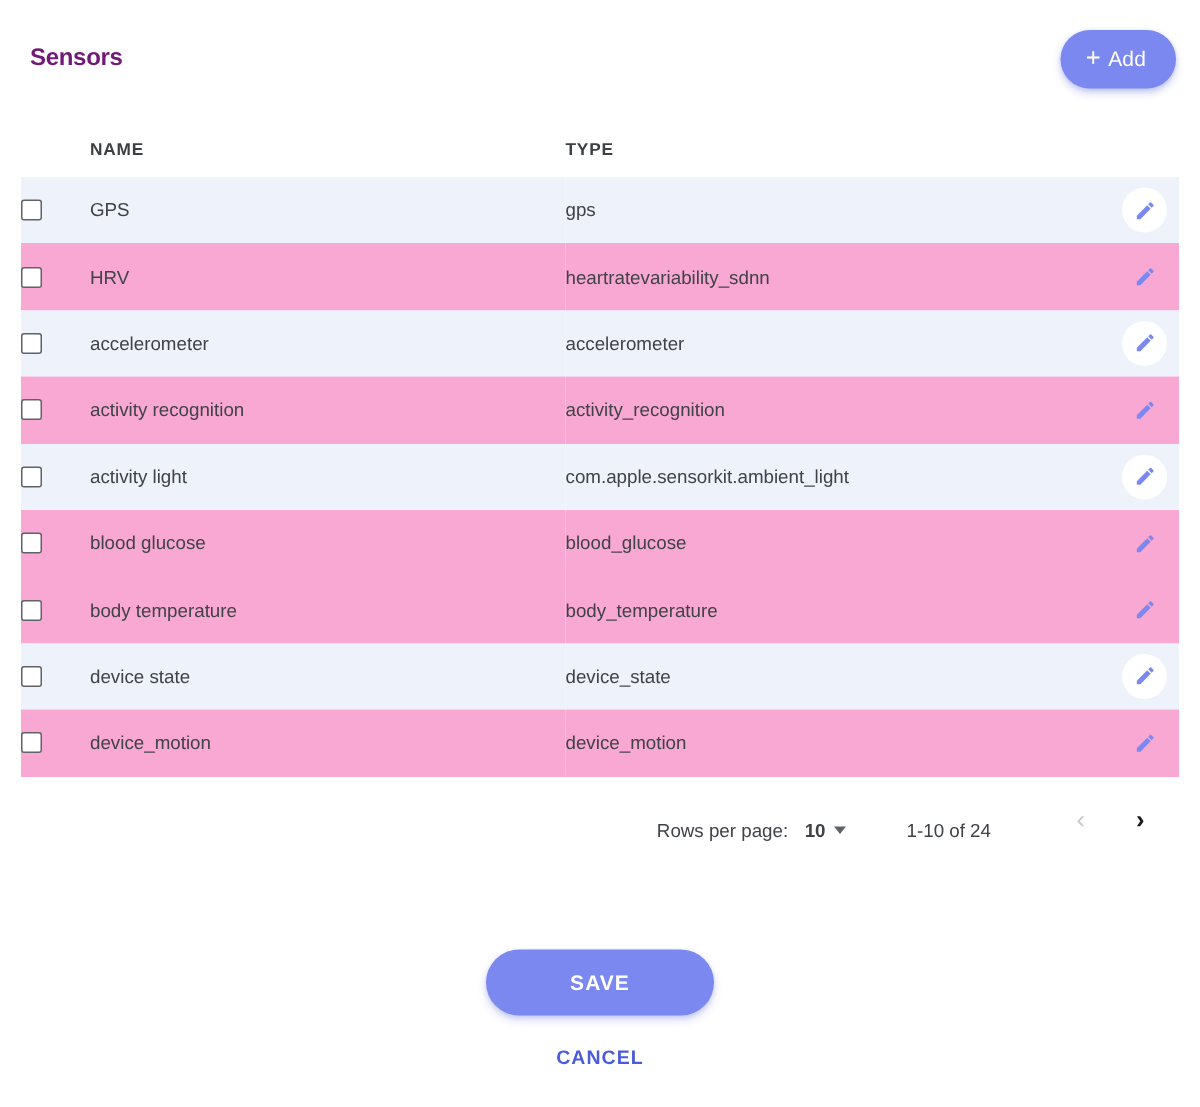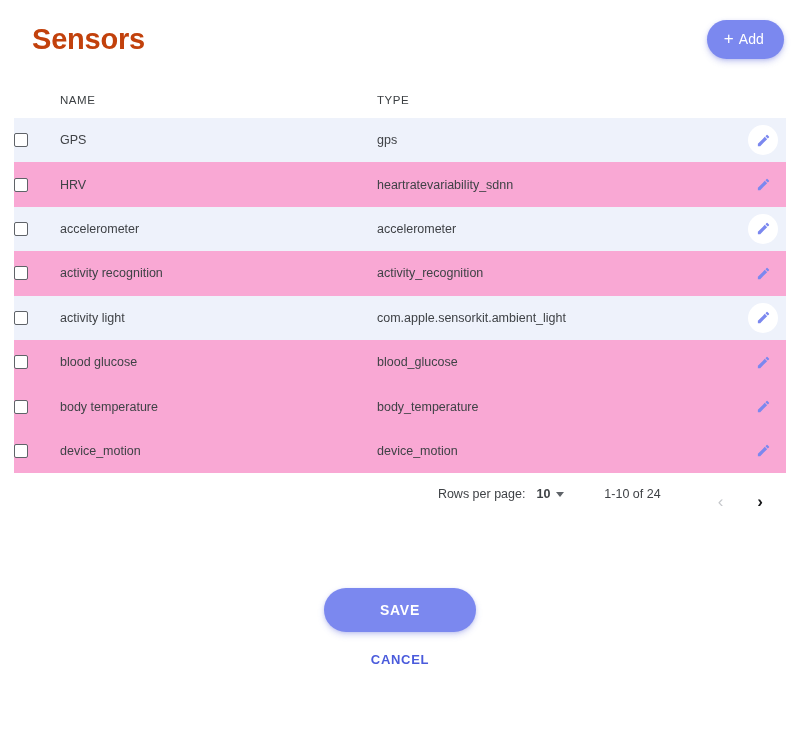--- a/index.html
+++ b/index.html
@@ -24,25 +24,25 @@
   
   .header {
     position: relative;
     height: 78px;
     padding: 0 16px;
     display: flex;
     align-items: center;
     justify-content: space-between;
   }
   .page-title {
-    font-size: 29px;
-    font-weight: bold;
-    color: #c2410c;
+    font-size: 16px;
+    font-weight: bold;
+    color: #701a75;
     letter-spacing: -0.2px;
-    margin: 16px;
+    margin: 4px;
     padding-left: 0px;
   }
   .add-button {
     display: inline-flex;
     align-items: center;
     gap: 5px;
     background: #7b88ef;
     color: #ffffff;
     border: none;
     border-radius: 22px;
@@ -67,21 +67,21 @@
     padding: 0 14px;
   }
   table.sensors {
     width: 772px;
     border-collapse: collapse;
     table-layout: fixed;
   }
   table.sensors th {
     text-align: left;
     font-size: 11.5px;
-    font-weight: normal;
+    font-weight: bold;
     color: #3c4043;
     letter-spacing: 0.55px;
     padding: 0 0 12px 0;
     vertical-align: bottom;
     height: 28px;
   }
   col.c-check { width: 46px; }
   col.c-name  { width: 317px; }
   col.c-type  { width: 363px; }
   col.c-edit  { width: 46px; }
@@ -125,21 +125,21 @@
     justify-content: center;
     cursor: pointer;
     padding: 0;
   }
   tr.striped .edit-btn { background: #ffffff; }
   .edit-btn svg { display: block; }
 
   
   .pagination {
     display: flex;
-    align-items: flex-start;
+    align-items: flex-end;
     justify-content: flex-end;
     gap: 0;
     padding: 14px 14px 0 0;
     font-size: 12.5px;
     color: #3f4246;
   }
   .rows-label { margin-right: 11px; }
   .rows-select {
     display: inline-flex;
     align-items: center;
@@ -323,20 +323,34 @@
             <td class="cell-name">body temperature</td>
             <td class="cell-type">body_temperature</td>
             <td class="cell-edit"><button class="edit-btn">
                 <span>
                   <svg width="15" height="15" viewBox="0 0 24 24" fill="#7b88ef">
                     <path d="M3 17.25V21h3.75L17.81 9.94l-3.75-3.75L3 17.25zM20.71 7.04a1 1 0 0 0 0-1.41l-2.34-2.34a1 1 0 0 0-1.41 0l-1.83 1.83 3.75 3.75 1.83-1.83z"></path>
                   </svg>
                 </span>
               </button></td>
           </tr>
+          <tr class="striped">
+            <td class="cell-check">
+              <input type="checkbox" class="chk" style="">
+            </td>
+            <td class="cell-name">device state</td>
+            <td class="cell-type">device_state</td>
+            <td class="cell-edit"><button class="edit-btn">
+                <span>
+                  <svg width="15" height="15" viewBox="0 0 24 24" fill="#7b88ef">
+                    <path d="M3 17.25V21h3.75L17.81 9.94l-3.75-3.75L3 17.25zM20.71 7.04a1 1 0 0 0 0-1.41l-2.34-2.34a1 1 0 0 0-1.41 0l-1.83 1.83 3.75 3.75 1.83-1.83z"></path>
+                  </svg>
+                </span>
+              </button></td>
+          </tr>
           <tr class="plain">
             <td class="cell-check">
               <input type="checkbox" class="chk" style="">
             </td>
             <td class="cell-name">device_motion</td>
             <td class="cell-type">device_motion</td>
             <td class="cell-edit"><button class="edit-btn">
                 <span>
                   <svg width="15" height="15" viewBox="0 0 24 24" fill="#7b88ef">
                     <path d="M3 17.25V21h3.75L17.81 9.94l-3.75-3.75L3 17.25zM20.71 7.04a1 1 0 0 0 0-1.41l-2.34-2.34a1 1 0 0 0-1.41 0l-1.83 1.83 3.75 3.75 1.83-1.83z"></path>

